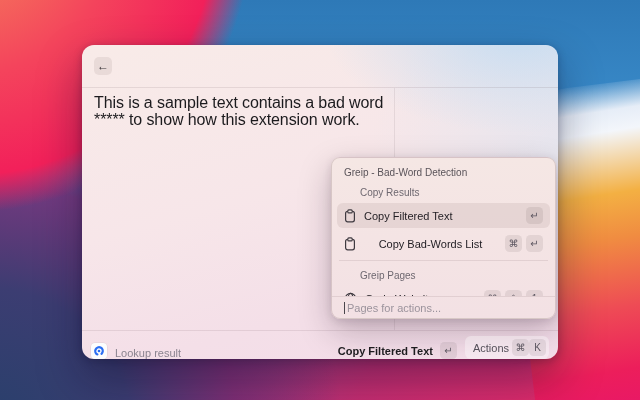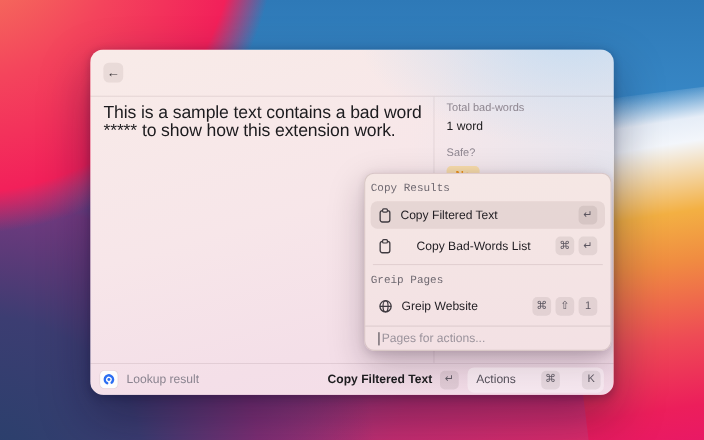--- a/index.html
+++ b/index.html
@@ -53,53 +53,53 @@
   .meta-value{font-size:11px;color:#1c1b1e;font-weight:500;margin-bottom:13px;}
   .badge-no{
     display:inline-block;background:#f7dcab;color:#ec9117;
     font-size:10.5px;font-weight:600;padding:3px 8px;border-radius:4px;
   }
 
   
   .bottom-bar{
     position:absolute;left:0;right:0;bottom:0;height:28px;
     border-top:1px solid rgba(70,40,50,0.10);
-    display:flex;align-items:center;padding:0 9px;gap:8px;
+    display:flex;align-items:flex-end;padding:0 9px;gap:8px;
   }
   .logo{width:16px;height:16px;border-radius:4px;background:#fdfdfd;
     display:flex;align-items:center;justify-content:center;
     box-shadow:0 0 0 0.5px rgba(0,0,0,0.08);}
   .src-label{font-size:11px;color:#8b8490;}
   .spacer{flex:1;}
   .primary-action{display:flex;align-items:center;gap:7px;cursor:default;}
   .primary-label{font-size:11px;font-weight:700;color:#1d1c1f;}
   .key-badge{
     min-width:11px;height:17px;padding:0 3px;border-radius:4.5px;
     background:rgba(60,40,40,0.09);color:#5c5660;
     display:flex;align-items:center;justify-content:center;
     font-size:10px;line-height:1;
   }
   .actions-group{
-    display:flex;align-items:center;gap:20px;border-radius:6px;
+    display:flex;align-items:center;gap:0;border-radius:6px;
     background:rgba(255,255,255,0.35);padding:3px 3px 3px 8px;cursor:default;
   }
   .actions-label{font-size:11px;font-weight:500;color:#55505a;margin-right:3px;}
 
   
   .popup{
     position:absolute;left:249px;top:112px;width:225px;height:162px;
     border-radius:9px;box-sizing:border-box;
     background:linear-gradient(180deg,#f5e7e4 0%,#f3e1e4 100%);
     border:1px solid rgba(90,60,60,0.18);
     box-shadow:0 12px 32px rgba(30,10,30,0.25), 0 2px 8px rgba(30,10,30,0.12);
     display:flex;flex-direction:column;overflow:hidden;
   }
   .popup-list{flex:1;overflow:hidden;padding:0 5px;}
   .popup-title{margin:9px 7px 0;font-size:10px;color:#595359;}
-  .popup-section{margin:9px 0 5px;font-size:10px;color:#6e6870;font-family:Liberation Mono, monospace;}
+  .popup-section{margin:9px 23px 5px;font-size:10px;color:#6e6870;}
   .action-row{
     height:25px;border-radius:6px;display:flex;align-items:center;
     padding:0 7px;gap:8px;cursor:default;
   }
   .action-row.selected{background:rgba(86,56,60,0.09);}
   .row2{margin-top:3px;text-align:center;}
   .row-label{font-size:11px;font-weight:500;color:#201d22;flex:1;
     white-space:nowrap;overflow:hidden;}
   .keyset{display:flex;gap:4px;}
   .popup-divider{height:1px;background:rgba(70,40,50,0.10);margin:4px 2px 0;}
@@ -123,29 +123,24 @@
       <span>←</span>
     </div>
   </div>
   <div class="h-divider"></div>
 
   <div class="win-body">
     <div class="main-text">This is a sample text contains a bad word ***** to show how this extension work.</div>
 
     <div class="v-divider"></div>
 
-    <div class="meta">
-      <div class="meta-label">Total bad-words</div>
-      <div class="meta-value">1 word</div>
-      <div class="meta-label">Safe?</div>
-      <span class="badge-no">No</span>
-    </div>
 
     <div class="popup" style="left:249px;top:69px;">
       <div class="popup-list">
+        <div class="popup-title">Greip - Bad-Word Detection</div>
         <div class="popup-section">Copy Results</div>
 
         <div class="action-row selected">
           <svg class="icon-svg" width="12" height="14" viewBox="0 0 12 14">
             <rect x="1.6" y="2.4" width="8.8" height="10.4" rx="2" fill="none" stroke="#3f3a40" stroke-width="1.2"></rect>
             <rect x="3.8" y="0.9" width="4.4" height="3" rx="1" fill="#efe2e0" stroke="#3f3a40" stroke-width="1.1"></rect>
           </svg>
           <span class="row-label">Copy Filtered Text</span>
           <span class="keyset">
             <span class="key-badge">↵</span>

